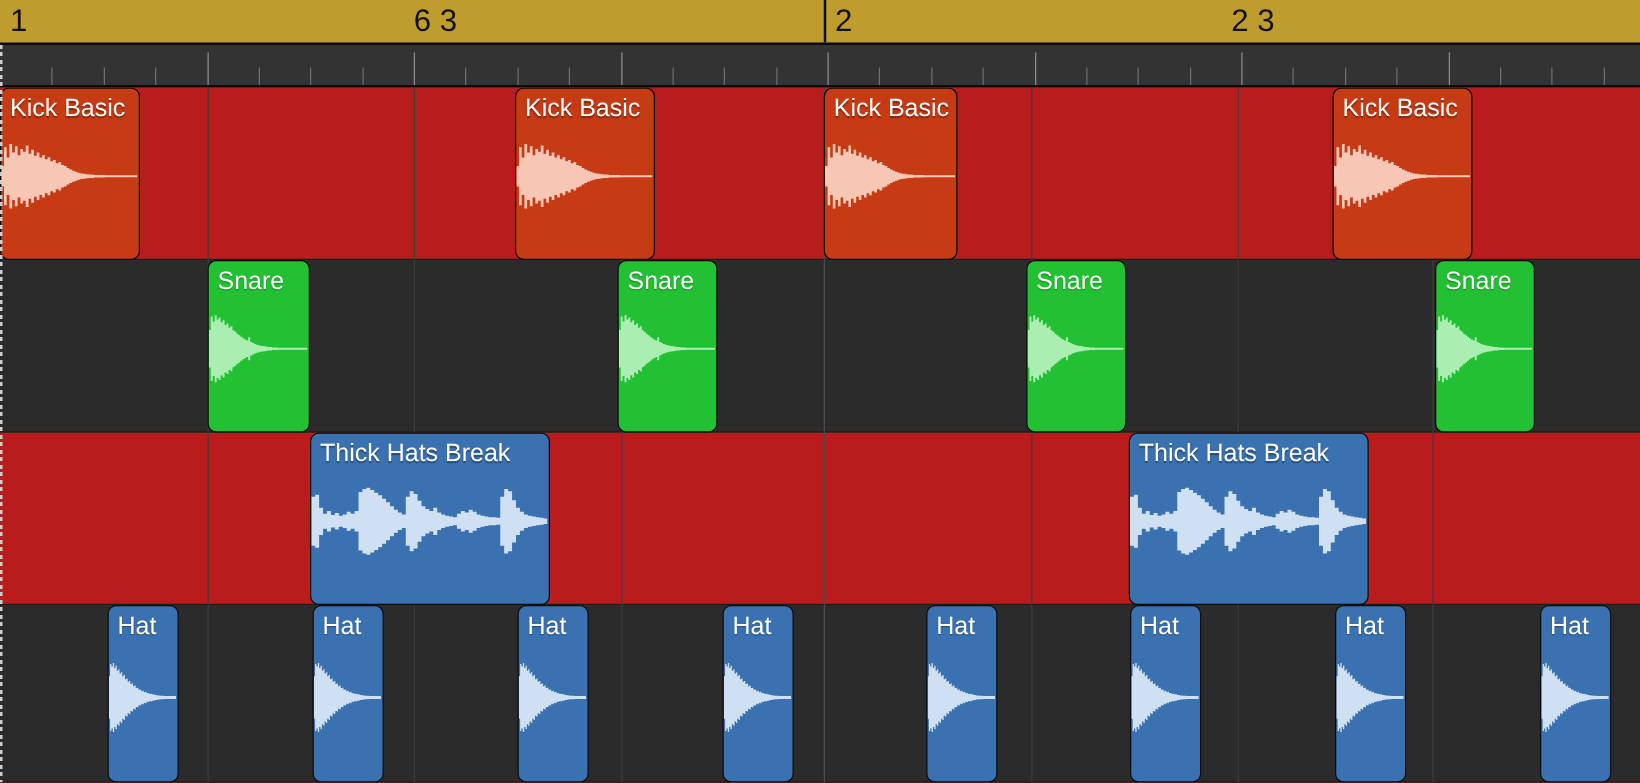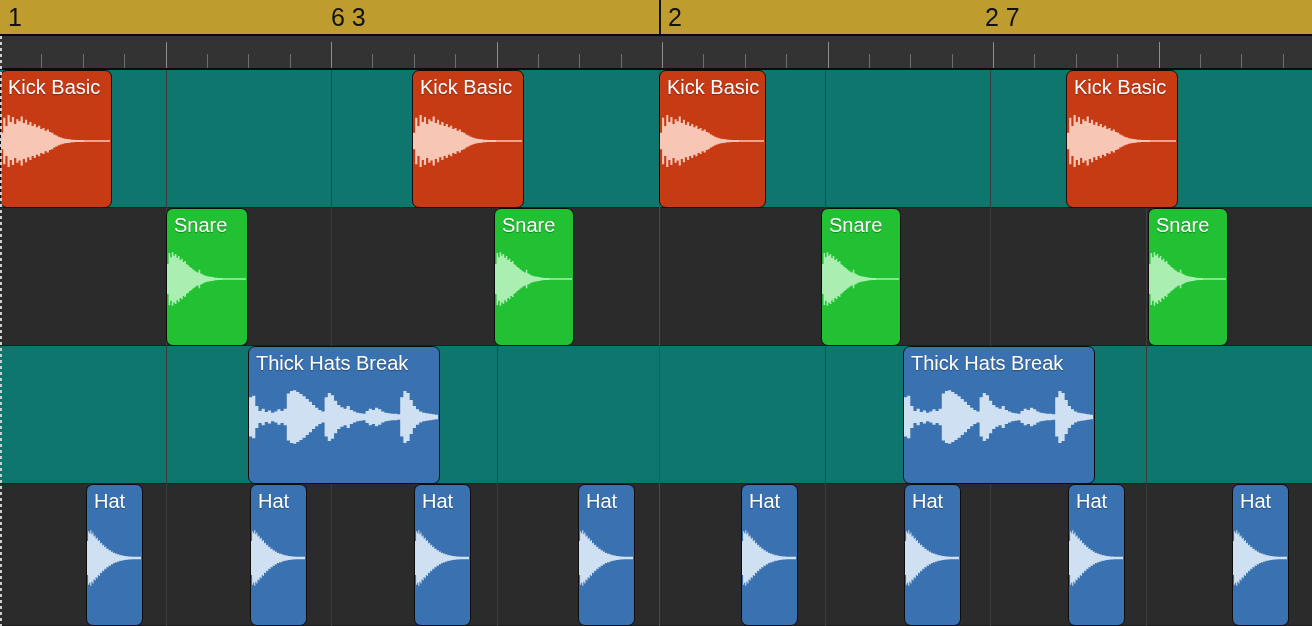--- a/index.html
+++ b/index.html
@@ -71,21 +71,21 @@
   .tick.sub { height: 14px; }
   .tick.beat { height: 26px; background: #8d8d8d; }
 
   
   .lanes {
     position: absolute;
     left: 0;
     top: 70px;
     width: 1312px;
     height: 556px;
-    background: #0f766e;
+    background: #b91c1c;
     overflow: hidden;
   }
   .lane {
     position: absolute;
     left: 0;
     width: 1312px;
     box-sizing: border-box;
     border-bottom: 1px solid #1e1e1e;
   }
   .lane.alt { background: #2b2b2b; }
@@ -152,21 +152,21 @@
 </head>
 <body>
 
 <div id="app">
 
   <div class="ruler-bars" id="ruler-bars">
       <div class="bar-label" style="left: 8px;">1</div>
       <div class="bar-label" style="left: 331px;">6 3</div>
       <div class="bar-divider" style="left: 659px;"></div>
       <div class="bar-label" style="left: 668px;">2</div>
-      <div class="bar-label" style="left: 985px;">2 7</div>
+      <div class="bar-label" style="left: 985px;">2 3</div>
     </div>
 
   <div class="ruler-ticks" id="ruler-ticks">
       <div class="tick sub" style="left: 41px;"></div>
       <div class="tick sub" style="left: 83px;"></div>
       <div class="tick sub" style="left: 124px;"></div>
       <div class="tick beat" style="left: 166px;"></div>
       <div class="tick sub" style="left: 207px;"></div>
       <div class="tick sub" style="left: 248px;"></div>
       <div class="tick sub" style="left: 290px;"></div>

